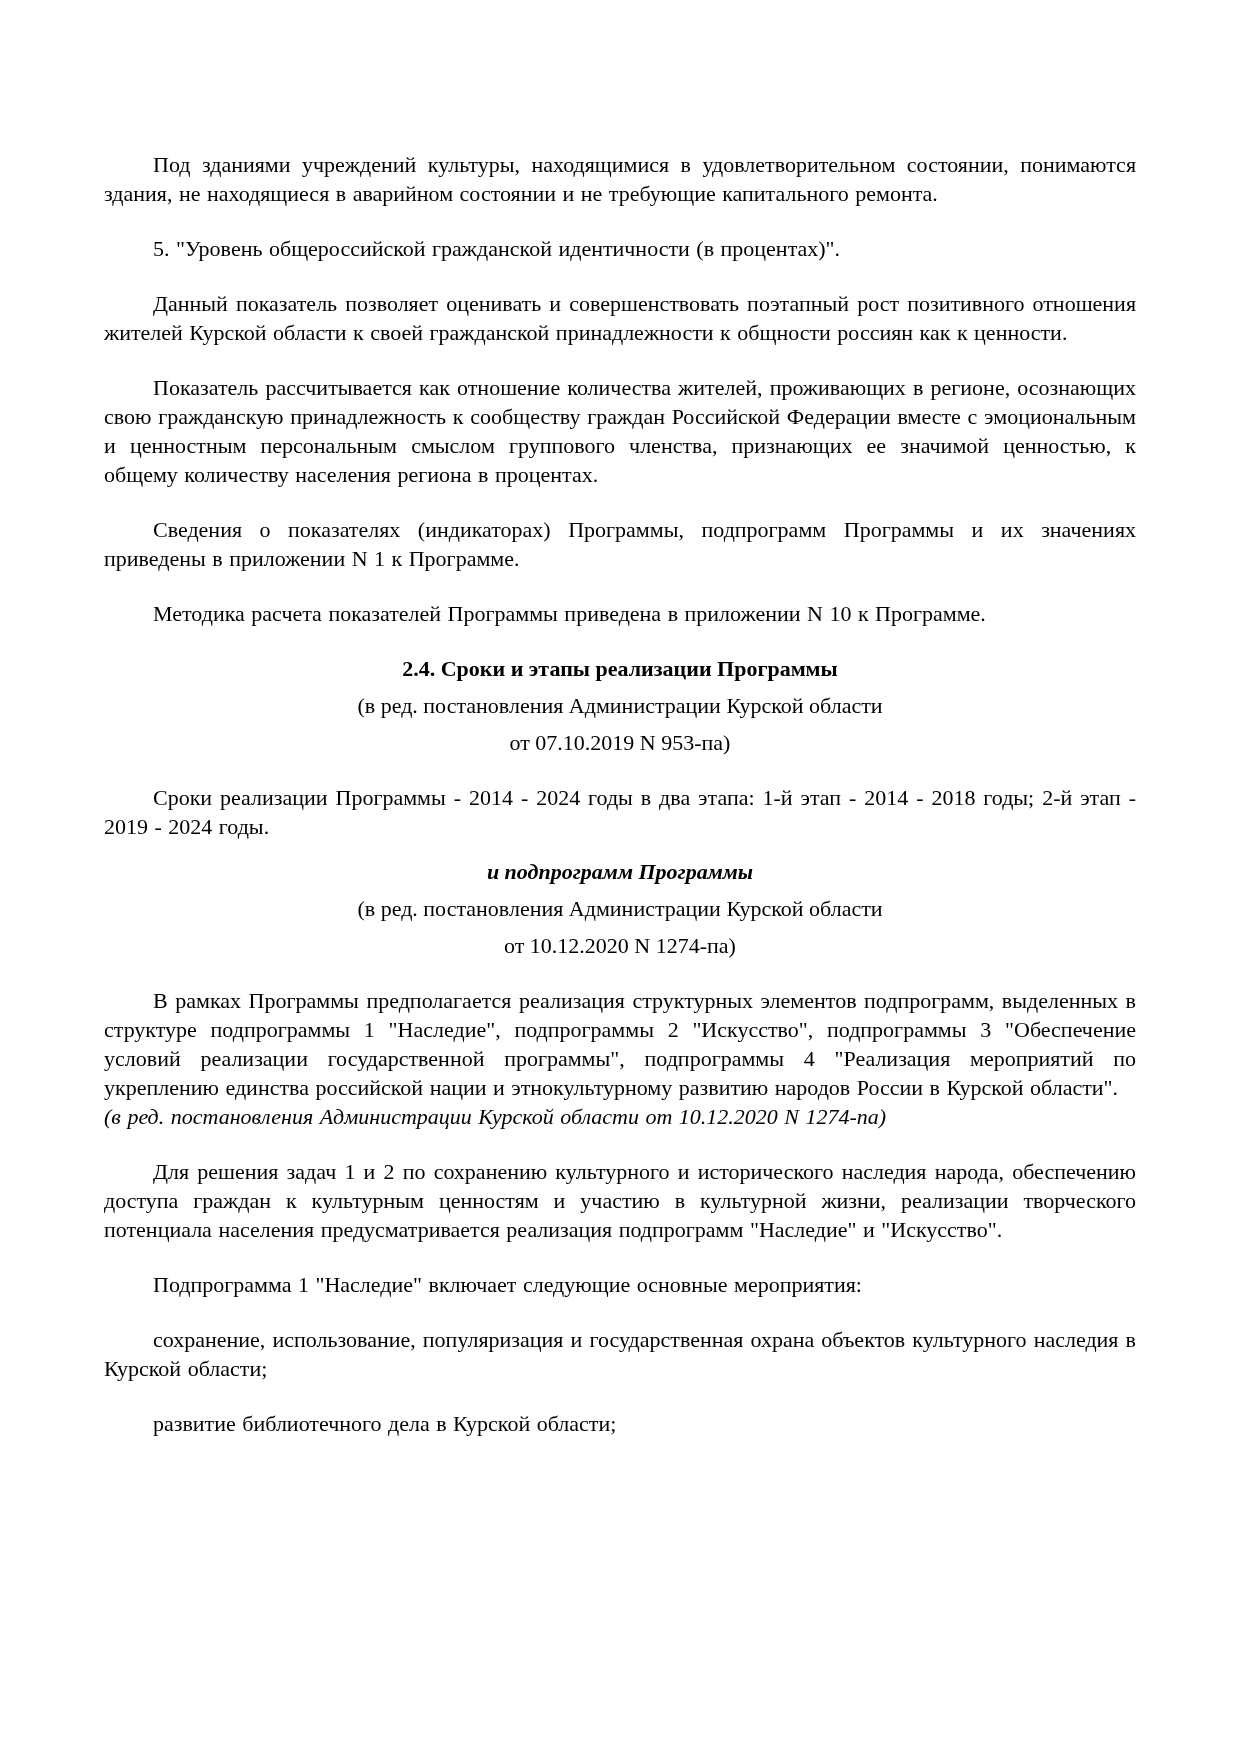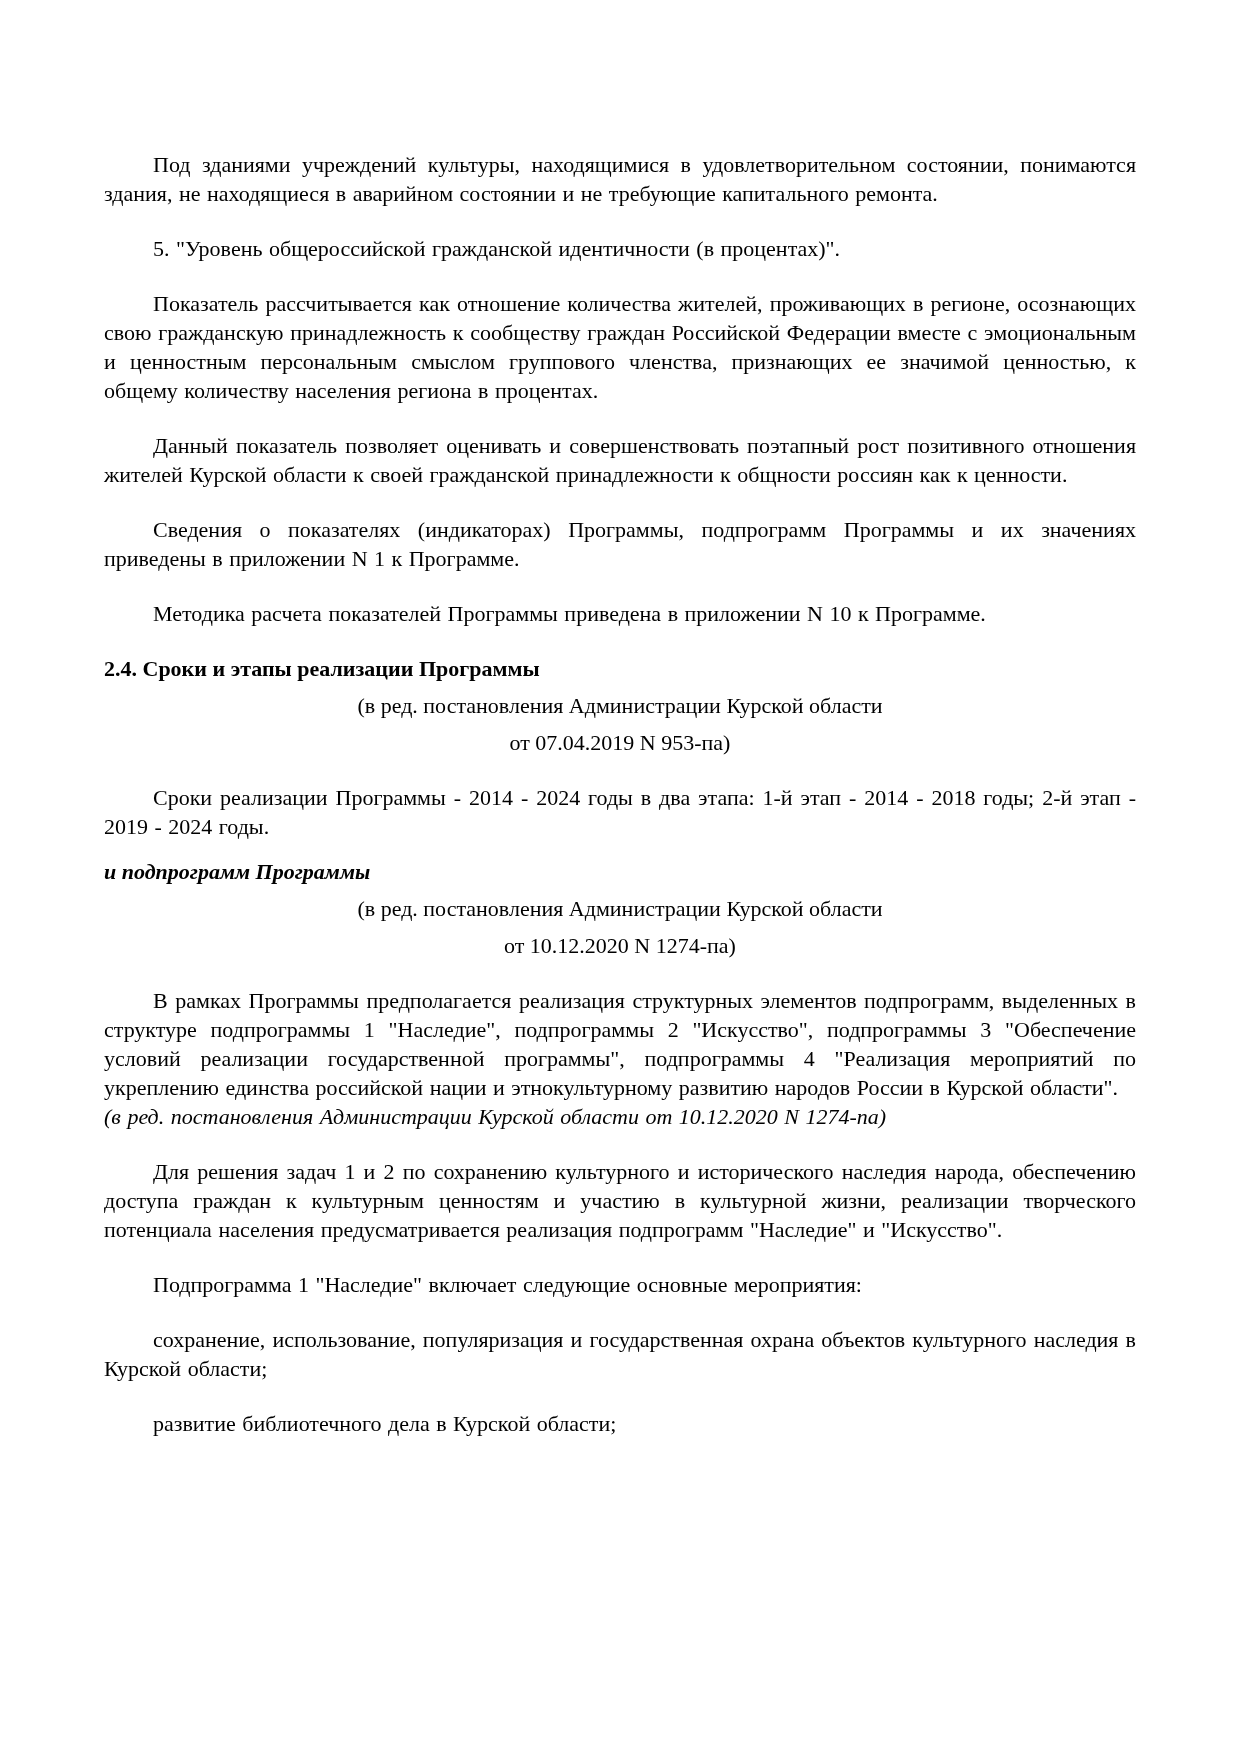--- a/index.html
+++ b/index.html
@@ -30,47 +30,48 @@
     margin-top: 0;
   }
   .para.noindent {
     margin-top: 0;
     text-indent: 0;
     text-align: left;
     font-style: italic;
   }
   .heading {
     margin: 26px 0 0 0;
+    text-align: center;
     font-weight: bold;
     text-indent: 0;
   }
   .heading.cont {
     margin-top: 16px;
     font-style: italic;
   }
   .center {
     margin: 8px;
     text-align: center;
     text-indent: 0;
   }
 </style>
 </head>
 <body>
 
 <div class="page">
   <p class="para first">Под зданиями учреждений культуры, находящимися в удовлетворительном состоянии, понимаются здания, не находящиеся в аварийном состоянии и не требующие капитального ремонта.</p>
   <p class="para">5. "Уровень общероссийской гражданской идентичности (в процентах)".</p>
+  <p class="para">Данный показатель позволяет оценивать и совершенствовать поэтапный рост позитивного отношения жителей Курской области к своей гражданской принадлежности к общности россиян как к ценности.</p>
   <p class="para">Показатель рассчитывается как отношение количества жителей, проживающих в регионе, осознающих свою гражданскую принадлежность к сообществу граждан Российской Федерации вместе с эмоциональным и ценностным персональным смыслом группового членства, признающих ее значимой ценностью, к общему количеству населения региона в процентах.</p>
-  <p class="para">Данный показатель позволяет оценивать и совершенствовать поэтапный рост позитивного отношения жителей Курской области к своей гражданской принадлежности к общности россиян как к ценности.</p>
   <p class="para">Сведения о показателях (индикаторах) Программы, подпрограмм Программы и их значениях приведены в приложении N 1 к Программе.</p>
   <p class="para">Методика расчета показателей Программы приведена в приложении N 10 к Программе.</p>
 
   <p class="heading">2.4. Сроки и этапы реализации Программы</p>
   <p class="center">(в ред. постановления Администрации Курской области</p>
-  <p class="center">от 07.04.2019 N 953-па)</p>
+  <p class="center">от 07.10.2019 N 953-па)</p>
 
   <p class="para">Сроки реализации Программы - 2014 - 2024 годы в два этапа: 1-й этап - 2014 - 2018 годы; 2-й этап - 2019 - 2024 годы.</p>
 
   <p class="heading cont">и подпрограмм Программы</p>
   <p class="center">(в ред. постановления Администрации Курской области</p>
   <p class="center">от 10.12.2020 N 1274-па)</p>
 
   <p class="para">В рамках Программы предполагается реализация структурных элементов подпрограмм, выделенных в структуре подпрограммы 1 "Наследие", подпрограммы 2 "Искусство", подпрограммы 3 "Обеспечение условий реализации государственной программы", подпрограммы 4 "Реализация мероприятий по укреплению единства российской нации и этнокультурному развитию народов России в Курской области".</p>
   <p class="para noindent">(в ред. постановления Администрации Курской области от 10.12.2020 N 1274-па)</p>
   <p class="para">Для решения задач 1 и 2 по сохранению культурного и исторического наследия народа, обеспечению доступа граждан к культурным ценностям и участию в культурной жизни, реализации творческого потенциала населения предусматривается реализация подпрограмм "Наследие" и "Искусство".</p>

